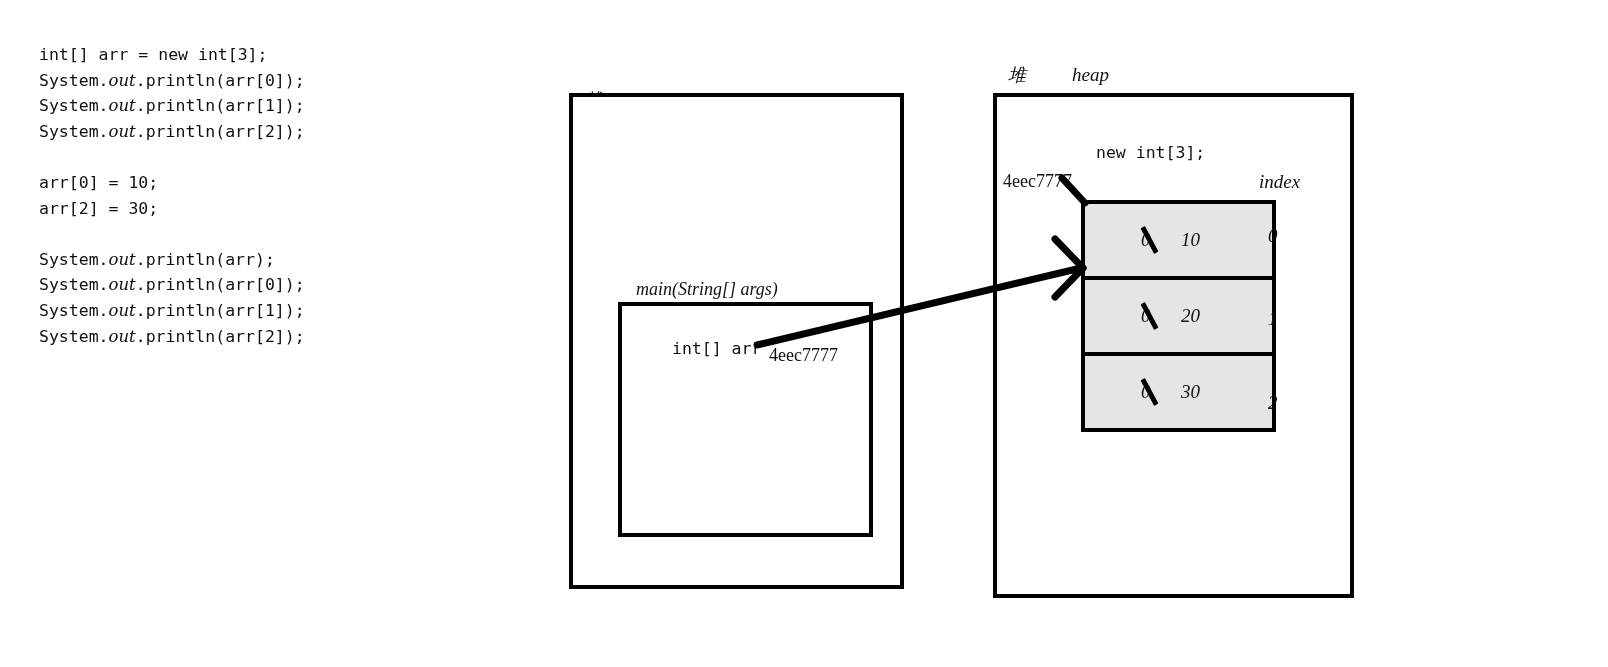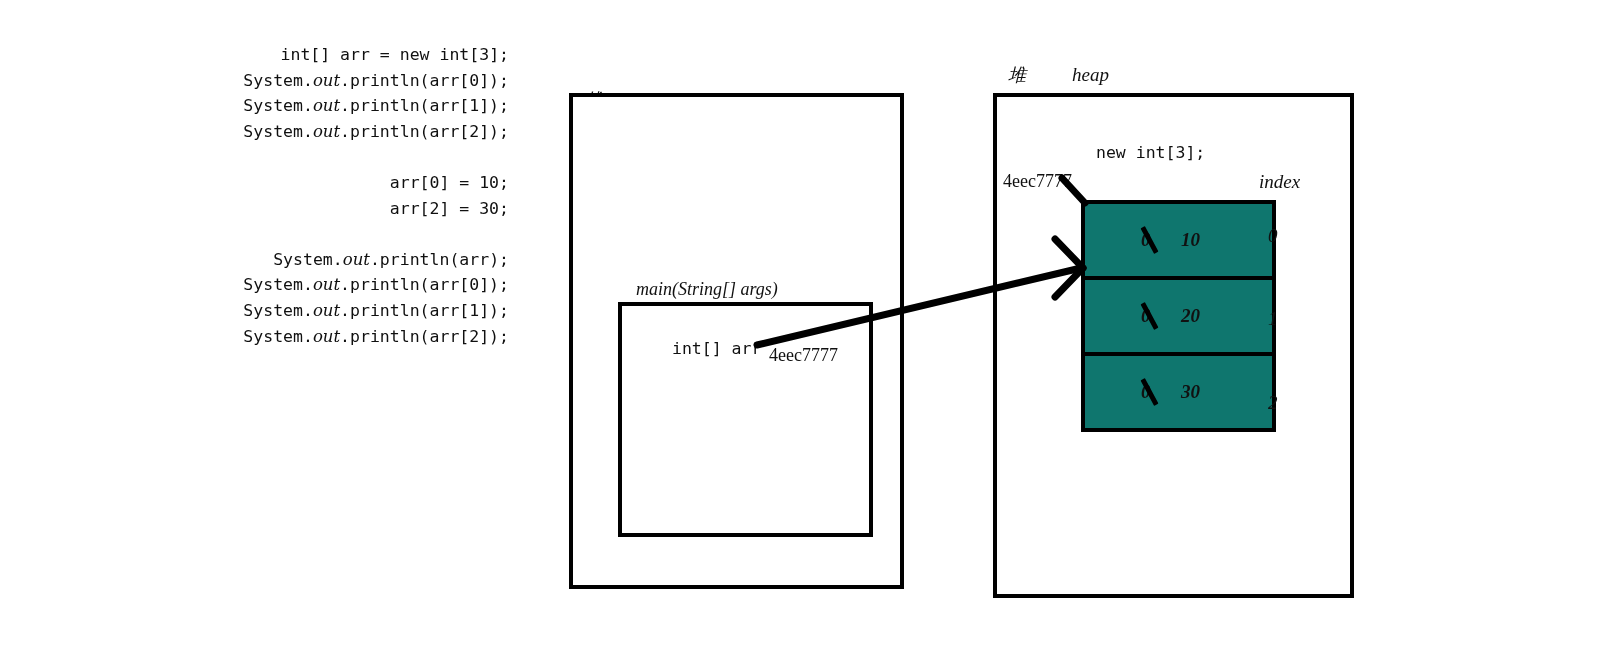--- a/index.html
+++ b/index.html
@@ -23,21 +23,20 @@
     top: 42px;
     width: 470px;
   }
   .code-line {
     font-family: "DejaVu Sans Mono", "Liberation Mono", monospace;
     font-size: 16.5px;
     line-height: 25.6px;
     white-space: pre;
     color: #101010;
     letter-spacing: 0px;
-    text-align: right;
   }
   .code-line.blank { color: transparent; }
   .code-line .it {
     font-style: italic;
     font-family: "DejaVu Serif", "Liberation Serif", serif;
     font-size: 16.5px;
   }
 
   
   .region-label {
@@ -105,25 +104,24 @@
     font-family: "Liberation Serif", "DejaVu Serif", serif;
     font-size: 18px;
   }
 
   
   #array-box {
     position: absolute;
     left: 1081px; top: 200px;
     width: 195px; height: 232px;
     border: 4px solid #000000;
-    background: #0f766e;
+    background: #e5e5e5;
     box-sizing: border-box;
     display: flex;
     flex-direction: column;
-    font-weight: bold;
   }
   .array-cell {
     flex: 1 1 0;
     position: relative;
     border-bottom: 4px solid #000000;
     box-sizing: border-box;
   }
   .array-cell:last-child { border-bottom: none; padding-left: 14px; }
 
   .cell-old-value {

